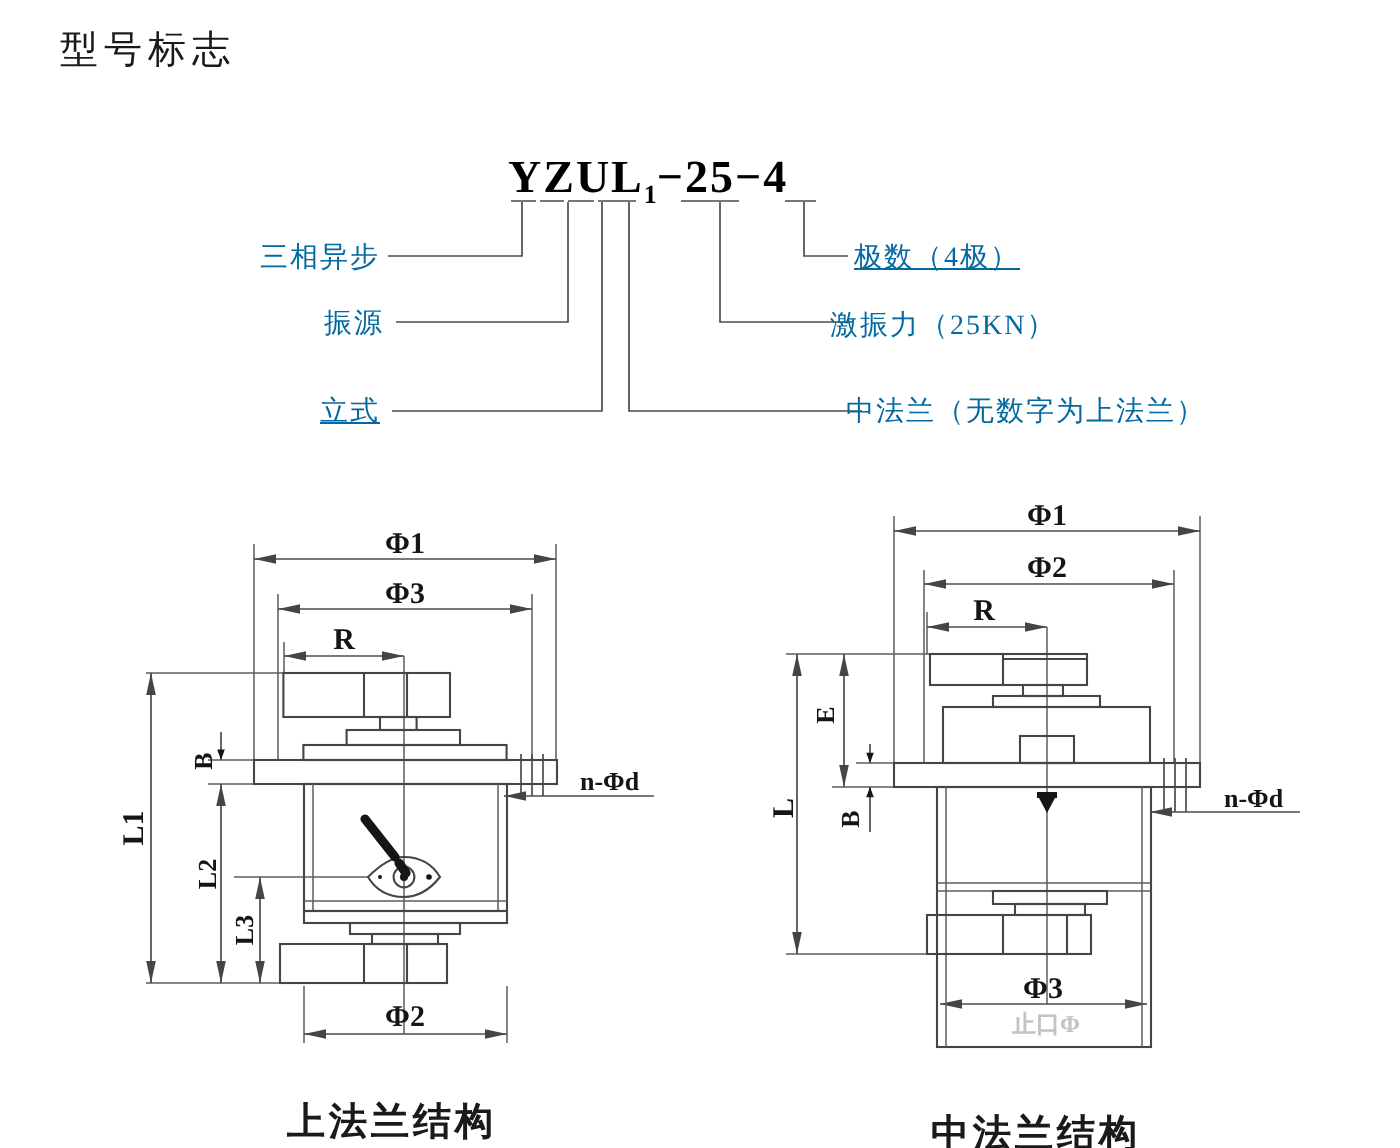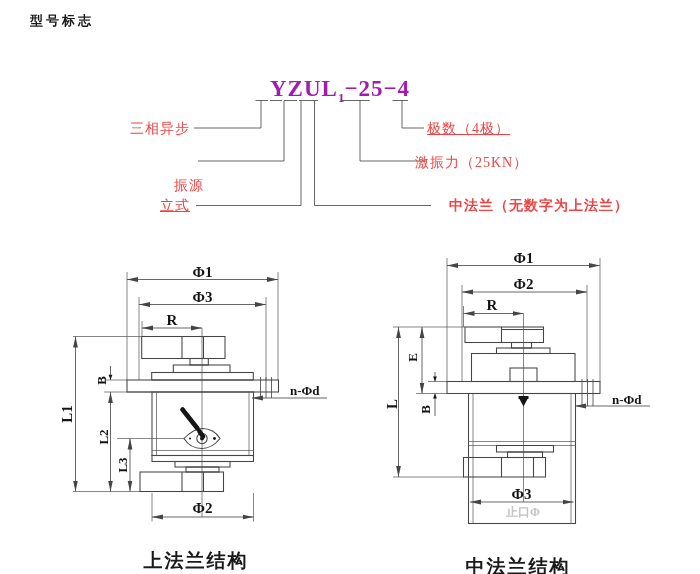--- a/index.html
+++ b/index.html
@@ -1,23 +1,23 @@
 <!DOCTYPE html>
 <html><head>
 <meta charset="utf-8">
 <style>
   html,body{margin:0;padding:0;}
   body{width:700px;height:574px;position:relative;background:#ffffff;overflow:hidden;
        font-family:"Liberation Serif","DejaVu Serif",serif;}
   .abs{position:absolute;}
-  .title{left:30px;top:12px;font-size:13px;font-weight:bold;letter-spacing:3px;color:#1a1a1a;
+  .title{left:30px;top:12px;font-size:19px;font-weight:normal;letter-spacing:3px;color:#1a1a1a;
          font-family:"Liberation Serif","DejaVu Serif",serif;}
-  .model{left:254px;top:76px;font-size:23px;font-weight:bold;letter-spacing:1px;color:#a21caf;margin-left:16px;}
+  .model{left:254px;top:76px;font-size:23px;font-weight:bold;letter-spacing:1px;color:#000000;}
   .model sub{font-size:13px;letter-spacing:0;}
-  .lbl{font-size:14px;color:#ef4444;letter-spacing:1px;white-space:nowrap;}
+  .lbl{font-size:14px;color:#0369a1;letter-spacing:1px;white-space:nowrap;}
   .lbl.r{text-align:right;}
   .cap{font-size:19px;font-weight:bold;letter-spacing:2px;color:#1a1a1a;text-align:center;width:120px;}
   svg{position:absolute;left:0;top:0;}
   .ln{stroke:#454545;stroke-width:1.05;fill:none;}
   .dim{stroke:#4c4c4c;stroke-width:0.85;fill:none;}
   .thin{stroke:#5d5d5d;stroke-width:0.75;fill:none;}
   .blk{fill:#161616;stroke:none;}
   .dimtxt{font-family:"Liberation Serif","DejaVu Serif",serif;font-weight:bold;
           font-size:15px;fill:#151515;}
   .dimtxt.s{font-size:13px;}
@@ -165,21 +165,21 @@
   </g>
 </svg>
 
 <div class="abs title">型号标志</div>
 
 <div class="abs model">
   <span>YZUL</span><sub>1</sub><span>−25−4</span>
 </div>
 
 <div class="abs lbl r" style="left:120px;top:120px;width:70px;">三相异步</div>
-<div class="abs lbl r" style="left:134px;top:153px;width:70px;margin-top:24px;">振源</div>
+<div class="abs lbl r" style="left:122px;top:153px;width:70px;">振源</div>
 <div class="abs lbl r" style="left:120px;top:197px;width:70px;text-decoration:underline;">立式</div>
 
 <div class="abs lbl" style="left:427px;top:120px;text-decoration:underline;">极数（4极）</div>
 <div class="abs lbl" style="left:415px;top:154px;">激振力（25KN）</div>
-<div class="abs lbl" style="left:449px;top:197px;font-weight:bold;">中法兰（无数字为上法兰）</div>
+<div class="abs lbl" style="left:423px;top:197px;">中法兰（无数字为上法兰）</div>
 
 <div class="abs cap" style="left:136px;top:548px;">上法兰结构</div>
 <div class="abs cap" style="left:458px;top:542px;margin-top:12px;">中法兰结构</div>
 
 </body></html>

